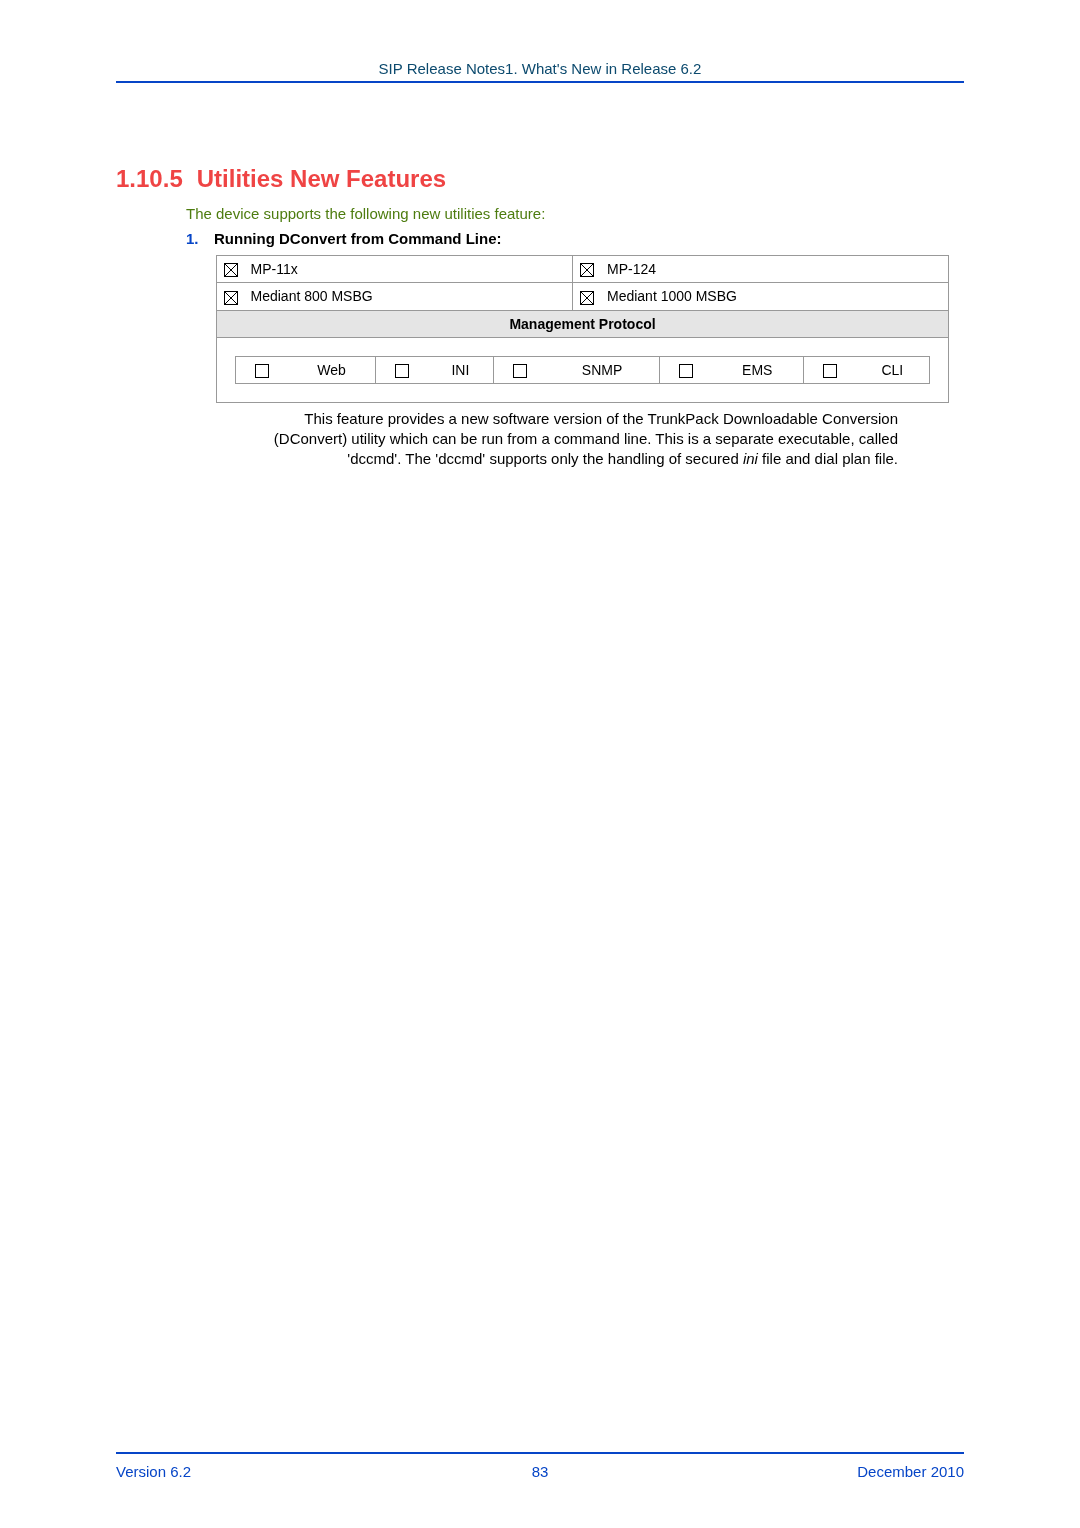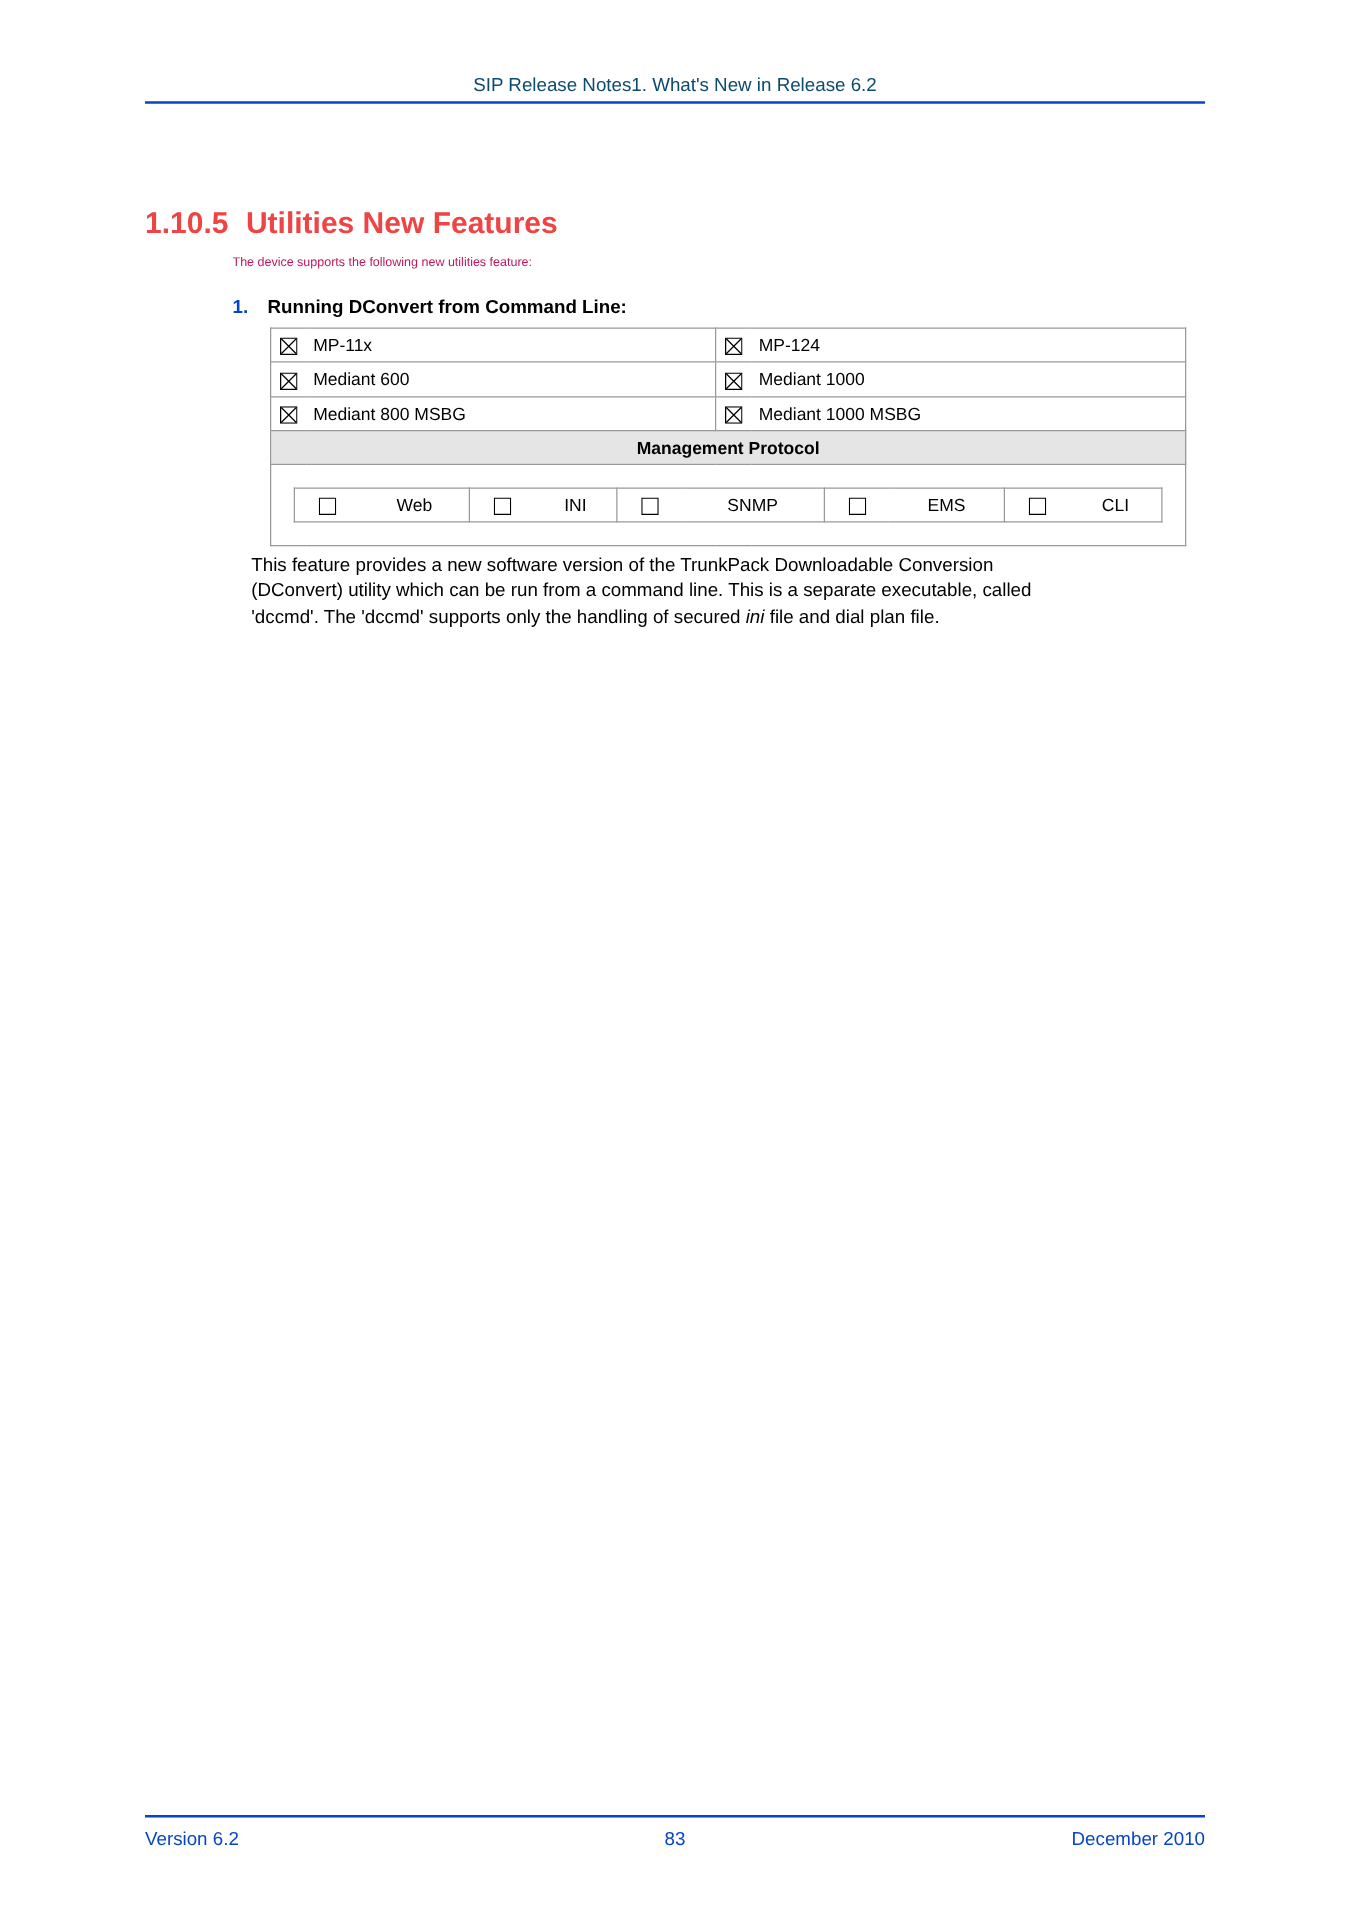--- a/index.html
+++ b/index.html
@@ -28,24 +28,24 @@
       color: #ef4444;
       font-size: 24px;
       font-weight: bold;
       margin-bottom: 12px;
     }
     .section-number {
       display: inline-block;
       margin-right: 14px;
     }
     .intro-text {
-      font-size: 10px;
+      font-size: 15px;
       margin-left: 70px;
-      margin-bottom: 21px;
-      color: #be185d;
+      margin-bottom: 8px;
+      color: #4d7c0f;
     }
     .numbered-item {
       margin-left: 70px;
       font-size: 15px;
       margin-bottom: 8px;
     }
     .numbered-item .num {
       color: #0645c7;
       font-weight: bold;
       display: inline-block;
@@ -94,26 +94,27 @@
       border-left: none !important;
       text-align: left;
       padding-left: 6px;
     }
     .checkbox-svg {
       width: 14px;
       height: 14px;
       vertical-align: middle;
     }
     .feature-desc {
-      margin-left: 85px;
+      margin-left: 112px;
       margin-top: 6px;
       font-size: 15px;
       line-height: 1.35;
       color: #000;
       width: 670px;
+      text-align: right;
     }
     .feature-desc em {
       font-style: italic;
     }
     .footer-line {
       position: absolute;
       left: 116px;
       right: 116px;
       bottom: 74px;
       border-top: 2px solid #0645c7;
@@ -163,34 +164,20 @@
           </svg></td>
     <td class="label-cell">MP-11x</td>
     <td class="checkbox-cell"><svg class="checkbox-svg" viewBox="0 0 14 14">
             <rect x="0.5" y="0.5" width="13" height="13" fill="none" stroke="#000" stroke-width="1"></rect>
             <line x1="1" y1="1" x2="13" y2="13" stroke="#000" stroke-width="1"></line>
             <line x1="13" y1="1" x2="1" y2="13" stroke="#000" stroke-width="1"></line>
           </svg></td>
     <td class="label-cell">MP-124</td>
   </tr>
 
-  <tr>
-    <td class="checkbox-cell"><svg class="checkbox-svg" viewBox="0 0 14 14">
-            <rect x="0.5" y="0.5" width="13" height="13" fill="none" stroke="#000" stroke-width="1"></rect>
-            <line x1="1" y1="1" x2="13" y2="13" stroke="#000" stroke-width="1"></line>
-            <line x1="13" y1="1" x2="1" y2="13" stroke="#000" stroke-width="1"></line>
-          </svg></td>
-    <td class="label-cell">Mediant 600</td>
-    <td class="checkbox-cell"><svg class="checkbox-svg" viewBox="0 0 14 14">
-            <rect x="0.5" y="0.5" width="13" height="13" fill="none" stroke="#000" stroke-width="1"></rect>
-            <line x1="1" y1="1" x2="13" y2="13" stroke="#000" stroke-width="1"></line>
-            <line x1="13" y1="1" x2="1" y2="13" stroke="#000" stroke-width="1"></line>
-          </svg></td>
-    <td class="label-cell">Mediant 1000</td>
-  </tr>
 
   <tr>
     <td class="checkbox-cell"><svg class="checkbox-svg" viewBox="0 0 14 14">
             <rect x="0.5" y="0.5" width="13" height="13" fill="none" stroke="#000" stroke-width="1"></rect>
             <line x1="1" y1="1" x2="13" y2="13" stroke="#000" stroke-width="1"></line>
             <line x1="13" y1="1" x2="1" y2="13" stroke="#000" stroke-width="1"></line>
           </svg></td>
     <td class="label-cell">Mediant 800 MSBG</td>
     <td class="checkbox-cell"><svg class="checkbox-svg" viewBox="0 0 14 14">
             <rect x="0.5" y="0.5" width="13" height="13" fill="none" stroke="#000" stroke-width="1"></rect>

